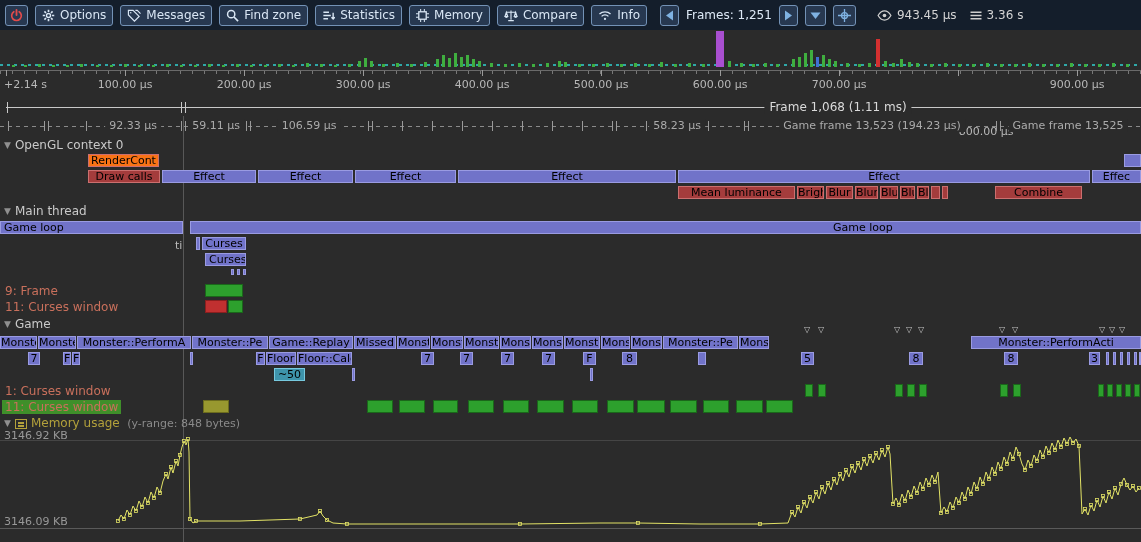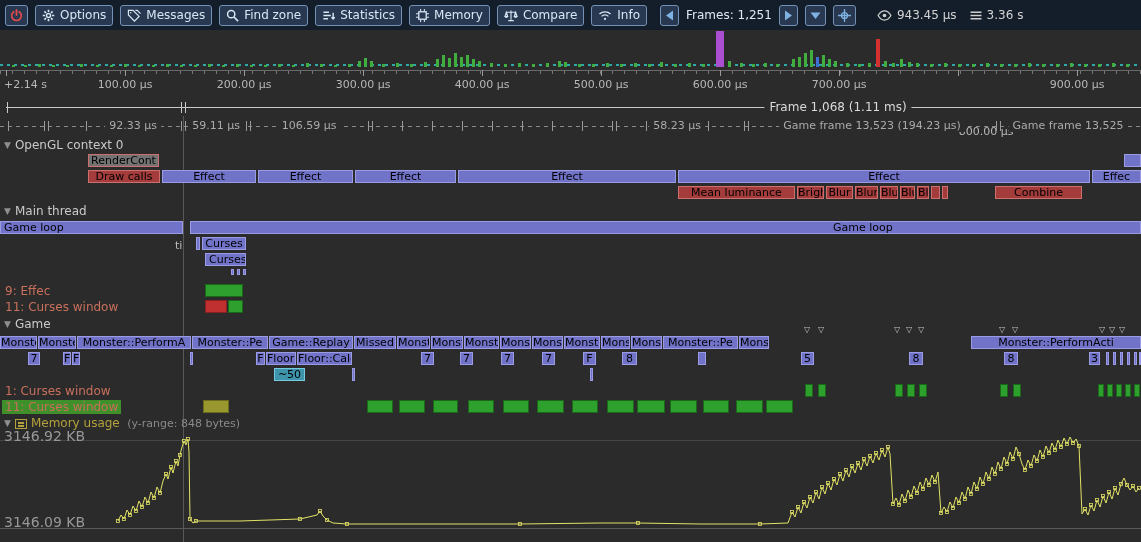--- a/index.html
+++ b/index.html
@@ -30,21 +30,21 @@
   .sechead{display:flex;align-items:center;gap:4px;color:#c9c9c9;font-size:12px;line-height:13px;white-space:nowrap}
   .tri{color:#8f8f8f;font-size:9px}
   .memtitle{color:#b3a13b}
   .suffix{color:#8a8a8a;font-size:11px}
   .memchip{width:12px;height:10px;border:1px solid #b3a13b;box-sizing:border-box;display:inline-block;
     background:linear-gradient(#b3a13b,#b3a13b) 2px 2px/6px 2px no-repeat,linear-gradient(#b3a13b,#b3a13b) 2px 5px/6px 2px no-repeat}
   .zone{box-sizing:border-box;border:1px solid;font-size:11px;line-height:11px;text-align:center;overflow:hidden;white-space:nowrap;color:#000}
   .ftext{font-size:11px;line-height:13px;white-space:nowrap}
   .locklabel{font-size:12px;line-height:14px;white-space:nowrap}
   .cmark{color:#c2c2c2;font-size:8px;line-height:8px;transform:translateX(-50%)}
-  .memlabel{color:#989898;font-size:14px;line-height:12px;white-space:nowrap}
+  .memlabel{color:#989898;font-size:11px;line-height:12px;white-space:nowrap}
   #memsvg{position:absolute;left:0;top:0;pointer-events:none}
   #memsvg polyline{fill:none;stroke:#e2e266;stroke-width:1}
   #memsvg rect{fill:none;stroke:#e2e266;stroke-width:0.8}
 </style>
 </head>
 <body>
 
 <div class="app">
   <div class="toolbar">
     <button class="tb-btn sq">
@@ -310,21 +310,21 @@
       <div class="sechead" style="left: 4px; top: 318px;">
         <span class="tri">▼</span>
         <span>Game</span>
       </div>
       <div class="sechead" style="left: 4px; top: 417px;">
         <span class="tri">▼</span>
         <span class="memchip"></span>
         <span class="memtitle">Memory usage</span>
         <span class="suffix">&nbsp;(y-range: 848 bytes)</span>
       </div>
-      <div class="zone" style="left: 88px; top: 154px; width: 71px; height: 13px; background: #737373; border-color: rgb(203, 111, 111);">RenderCont</div>
+      <div class="zone" style="left: 88px; top: 154px; width: 71px; height: 13px; background: #f97316; border-color: rgb(203, 111, 111);">RenderCont</div>
       <div class="zone" style="left: 1124px; top: 154px; width: 17px; height: 13px; background: rgb(113, 115, 201); border-color: rgb(154, 155, 226);"></div>
       <div class="zone" style="left: 88px; top: 170px; width: 72px; height: 13px; background: rgb(164, 60, 60); border-color: rgb(203, 111, 111);">Draw calls</div>
       <div class="zone" style="left: 162px; top: 170px; width: 94px; height: 13px; background: rgb(113, 115, 201); border-color: rgb(154, 155, 226);">Effect</div>
       <div class="zone" style="left: 258px; top: 170px; width: 95px; height: 13px; background: rgb(113, 115, 201); border-color: rgb(154, 155, 226);">Effect</div>
       <div class="zone" style="left: 355px; top: 170px; width: 101px; height: 13px; background: rgb(113, 115, 201); border-color: rgb(154, 155, 226);">Effect</div>
       <div class="zone" style="left: 458px; top: 170px; width: 218px; height: 13px; background: rgb(113, 115, 201); border-color: rgb(154, 155, 226);">Effect</div>
       <div class="zone" style="left: 678px; top: 170px; width: 412px; height: 13px; background: rgb(113, 115, 201); border-color: rgb(154, 155, 226);">Effect</div>
       <div class="zone" style="left: 1092px; top: 170px; width: 49px; height: 13px; background: rgb(113, 115, 201); border-color: rgb(154, 155, 226);">Effec</div>
       <div class="zone" style="left: 678px; top: 186px; width: 117px; height: 13px; background: rgb(164, 60, 60); border-color: rgb(203, 111, 111);">Mean luminance</div>
       <div class="zone" style="left: 797px; top: 186px; width: 27px; height: 13px; background: rgb(164, 60, 60); border-color: rgb(203, 111, 111);">Brigh</div>
@@ -411,21 +411,21 @@
       <div class="zone" style="left: 503px; top: 400px; width: 26px; height: 13px; background: rgb(45, 160, 45); border-color: rgb(26, 103, 26);"></div>
       <div class="zone" style="left: 537px; top: 400px; width: 27px; height: 13px; background: rgb(45, 160, 45); border-color: rgb(26, 103, 26);"></div>
       <div class="zone" style="left: 572px; top: 400px; width: 26px; height: 13px; background: rgb(45, 160, 45); border-color: rgb(26, 103, 26);"></div>
       <div class="zone" style="left: 607px; top: 400px; width: 27px; height: 13px; background: rgb(45, 160, 45); border-color: rgb(26, 103, 26);"></div>
       <div class="zone" style="left: 637px; top: 400px; width: 28px; height: 13px; background: rgb(45, 160, 45); border-color: rgb(26, 103, 26);"></div>
       <div class="zone" style="left: 670px; top: 400px; width: 27px; height: 13px; background: rgb(45, 160, 45); border-color: rgb(26, 103, 26);"></div>
       <div class="zone" style="left: 703px; top: 400px; width: 26px; height: 13px; background: rgb(45, 160, 45); border-color: rgb(26, 103, 26);"></div>
       <div class="zone" style="left: 736px; top: 400px; width: 27px; height: 13px; background: rgb(45, 160, 45); border-color: rgb(26, 103, 26);"></div>
       <div class="zone" style="left: 766px; top: 400px; width: 27px; height: 13px; background: rgb(45, 160, 45); border-color: rgb(26, 103, 26);"></div>
       <div class="ftext" style="left: 175px; top: 239px; color: rgb(187, 187, 187);">ti</div>
-      <div class="locklabel" style="left: 5px; top: 284px; color: rgb(201, 112, 92);">9: Effec</div>
+      <div class="locklabel" style="left: 5px; top: 284px; color: rgb(201, 112, 92);">9: Frame</div>
       <div class="locklabel" style="left: 5px; top: 300px; color: rgb(201, 112, 92);">11: Curses window</div>
       <div class="locklabel" style="left: 5px; top: 384px; color: rgb(201, 112, 92);">1: Curses window</div>
       <div class="locklabel" style="left: 2px; top: 400px; color: rgb(201, 112, 92); background: rgb(63, 143, 42); padding: 0px 3px;">11: Curses window</div>
       <div class="cmark" style="left: 807px; top: 326px;">▽</div>
       <div class="cmark" style="left: 821px; top: 326px;">▽</div>
       <div class="cmark" style="left: 897px; top: 326px;">▽</div>
       <div class="cmark" style="left: 909px; top: 326px;">▽</div>
       <div class="cmark" style="left: 921px; top: 326px;">▽</div>
       <div class="cmark" style="left: 1002px; top: 326px;">▽</div>
       <div class="cmark" style="left: 1015px; top: 326px;">▽</div>

